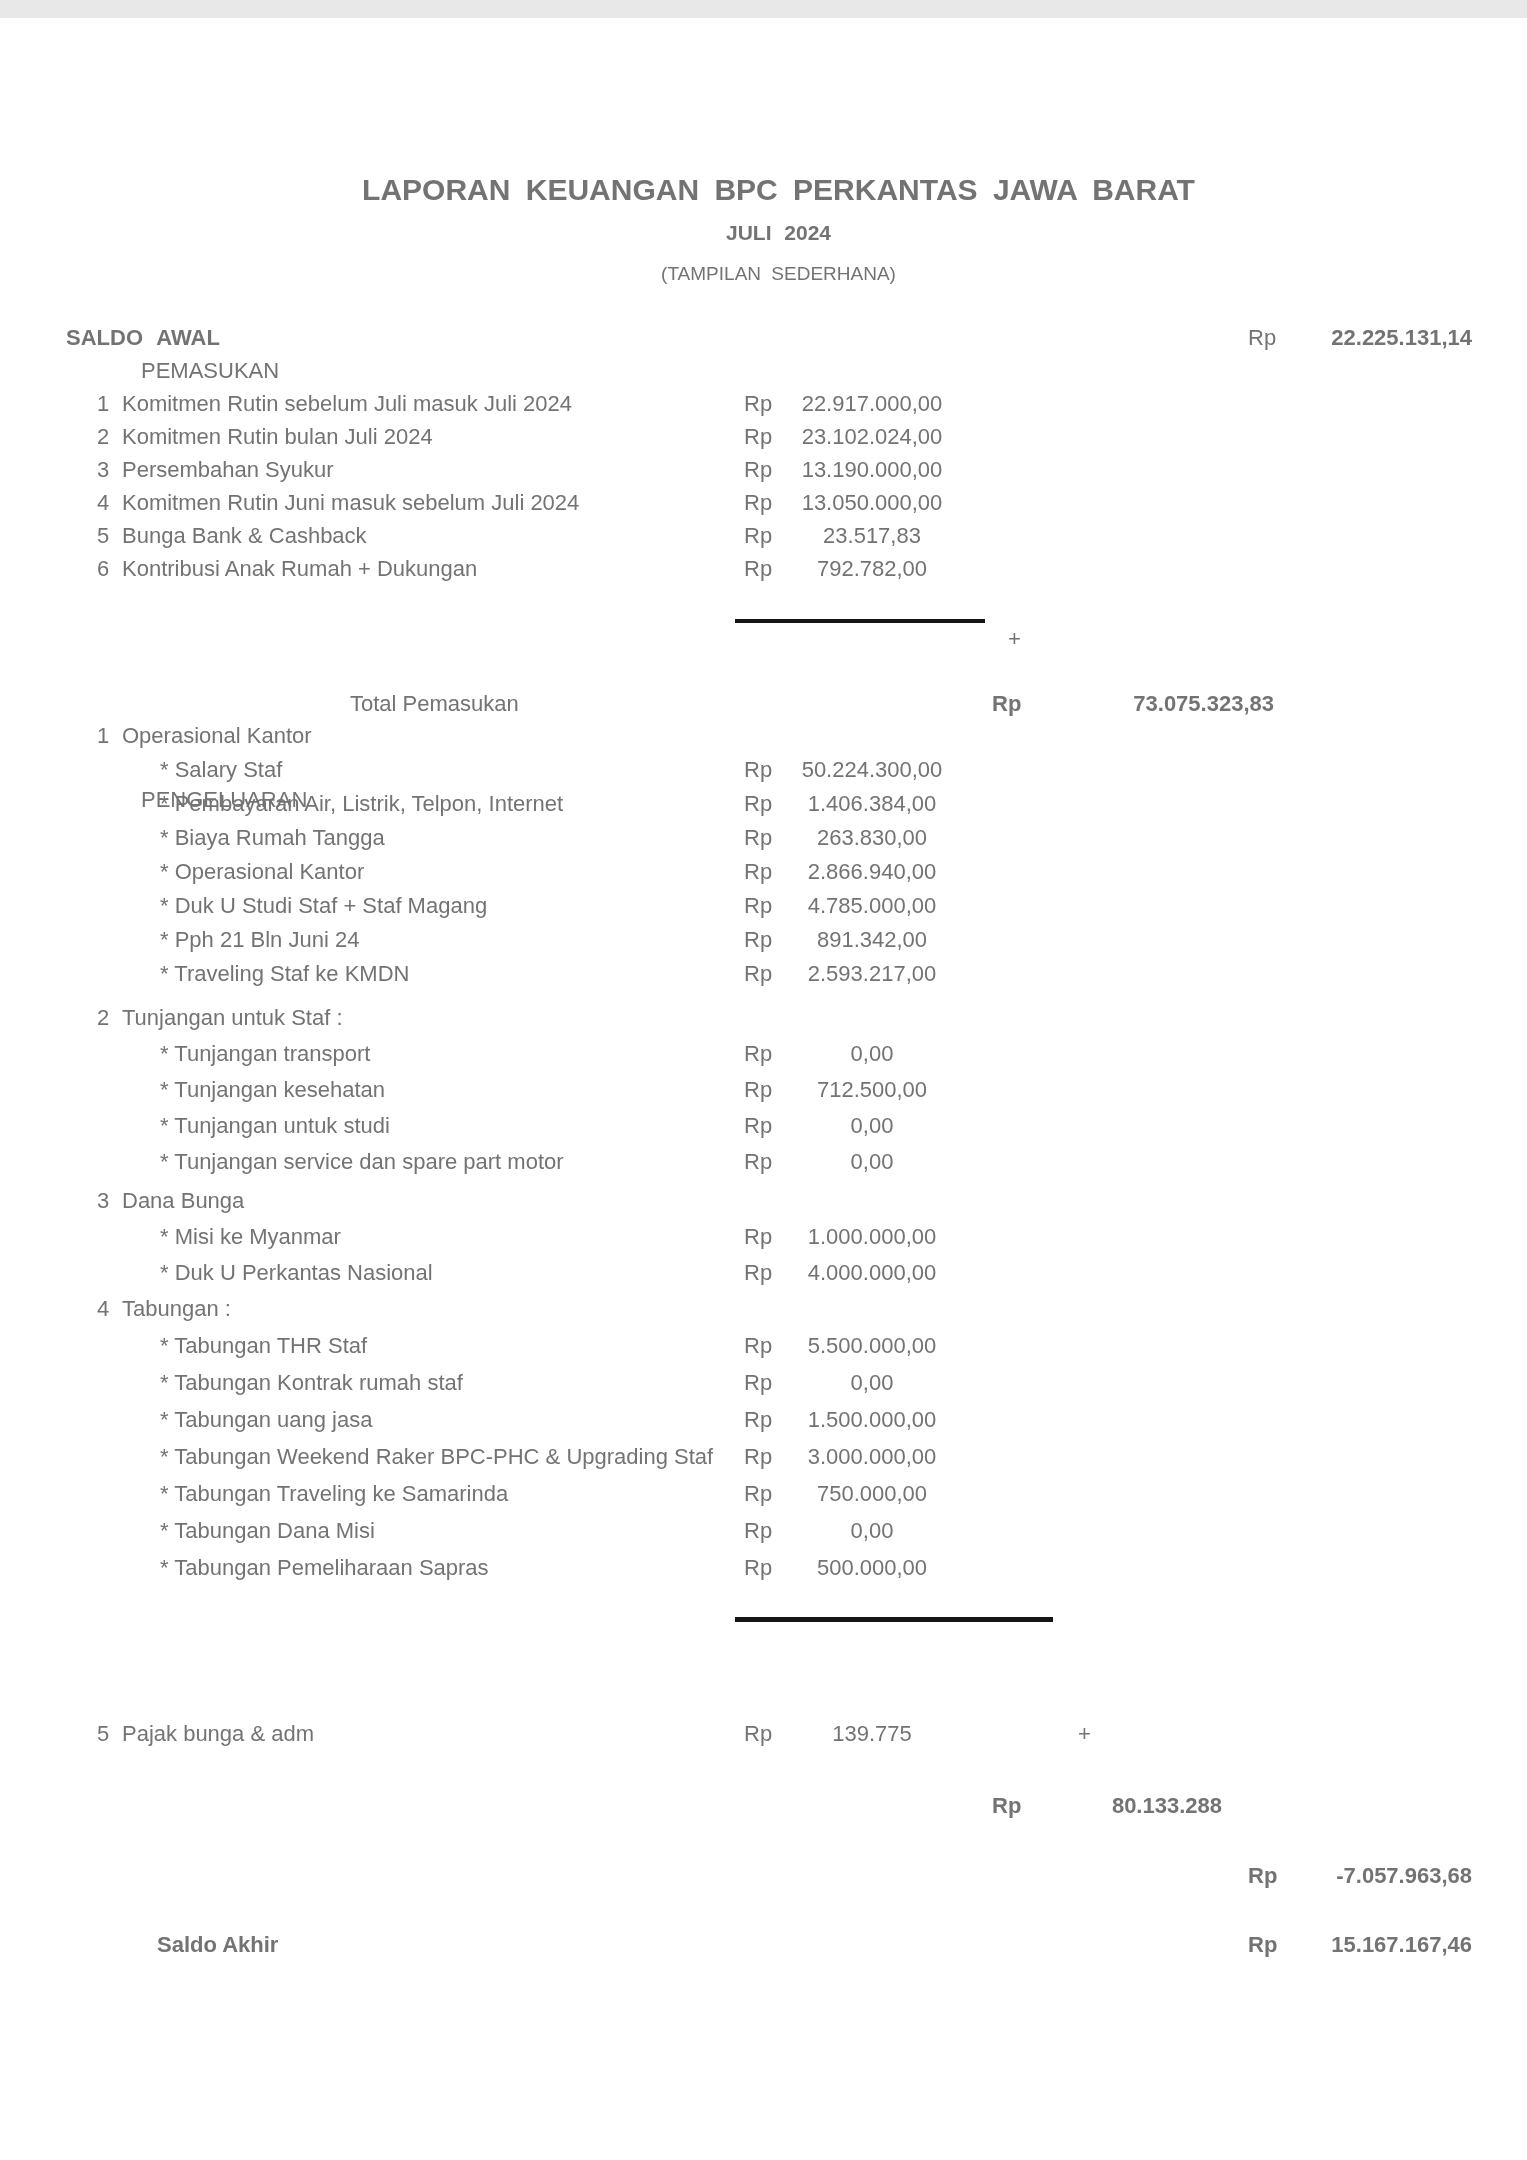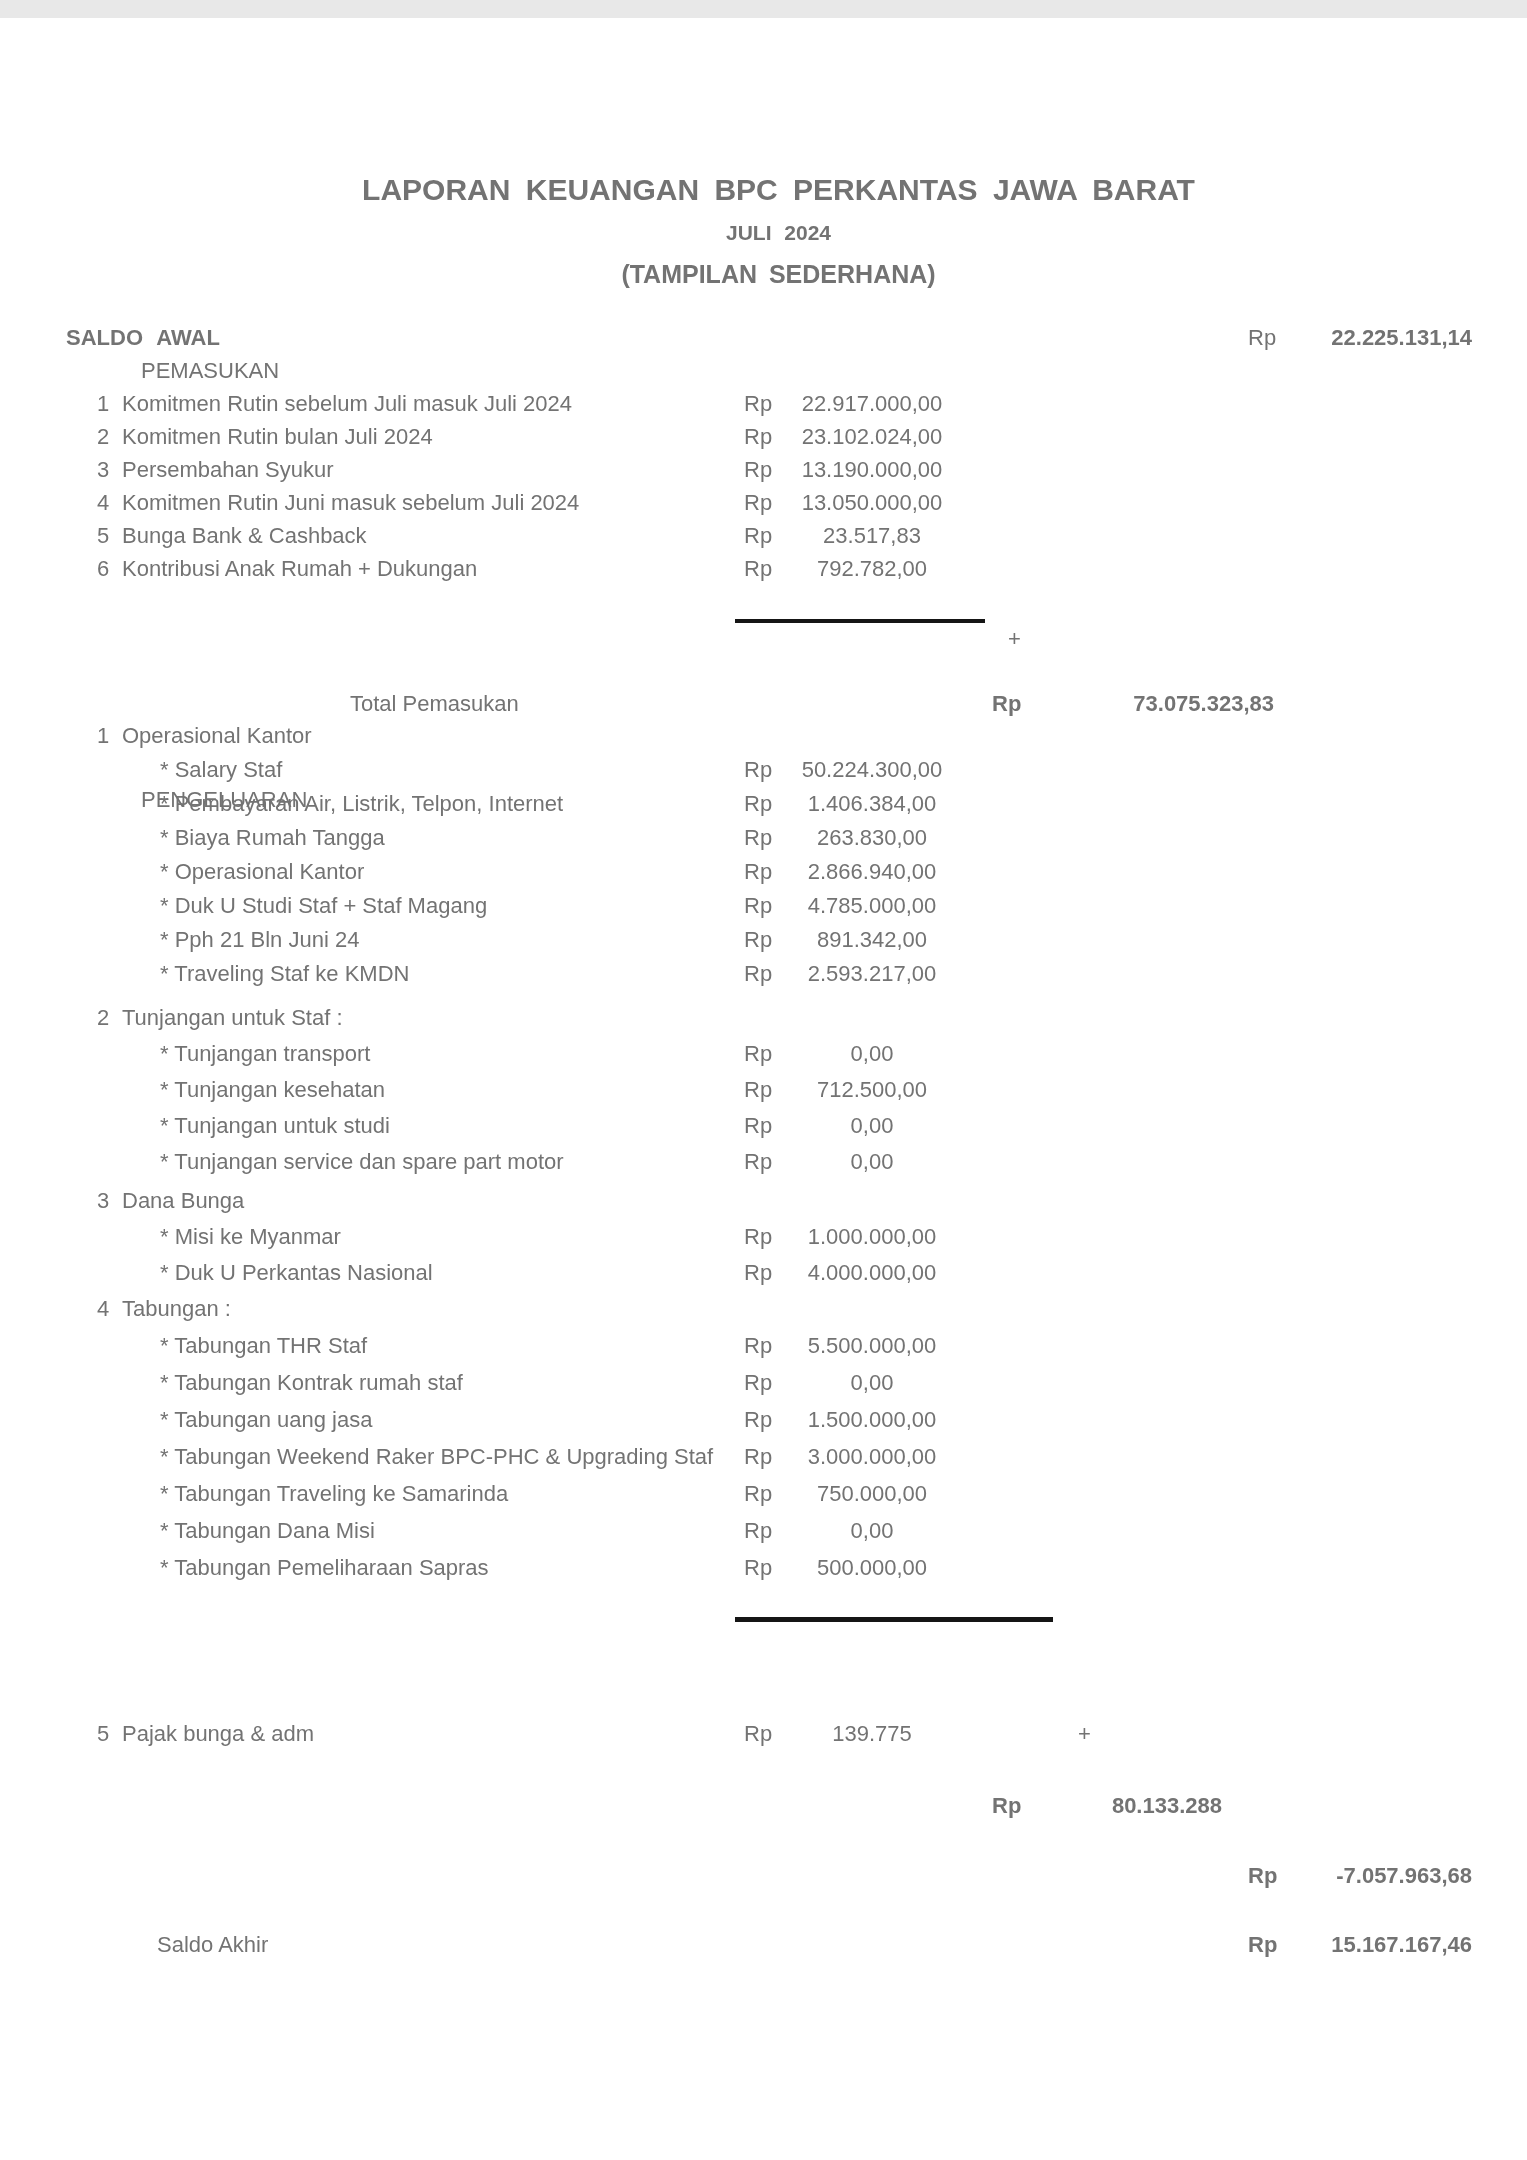--- a/index.html
+++ b/index.html
@@ -26,26 +26,26 @@
   .rp1{left:744px;}
   .amt1{left:760px;width:224px;text-align:center;}
   .plus1{left:1008px;}
   .plus2{left:1078px;}
   .rp2{left:992px;font-weight:700;}
   .amt2a{left:1000px;width:274px;text-align:right;font-weight:700;}
   .amt2b{left:1000px;width:222px;text-align:right;font-weight:700;}
   .rp3{left:1248px;}
   .amt3{left:1200px;width:272px;text-align:right;font-weight:700;}
   .saldo-awal-lbl{left:66px;font-weight:700;word-spacing:8px;}
-  .saldo-akhir-lbl{left:157px;font-weight:400;}
+  .saldo-akhir-lbl{left:157px;font-weight:700;}
   
   .title-wrap{position:absolute;top:150px;left:30px;right:0;text-align:center;}
   .title-1{font-size:30px;font-weight:700;line-height:44px;word-spacing:7px;white-space:nowrap;}
   .title-2{font-size:21px;font-weight:700;line-height:42px;word-spacing:7px;}
-  .title-3{font-size:25px;font-weight:700;line-height:40px;word-spacing:5px;}
+  .title-3{font-size:19px;font-weight:400;line-height:40px;word-spacing:5px;}
   
   .sumline{position:absolute;background:#151515;height:4px;}
   #line1{top:601px;left:735px;width:250px;}
   #line2{top:1599px;left:735px;width:318px;height:5px;}
 </style>
 </head>
 <body>
 
 <div class="page">
 

